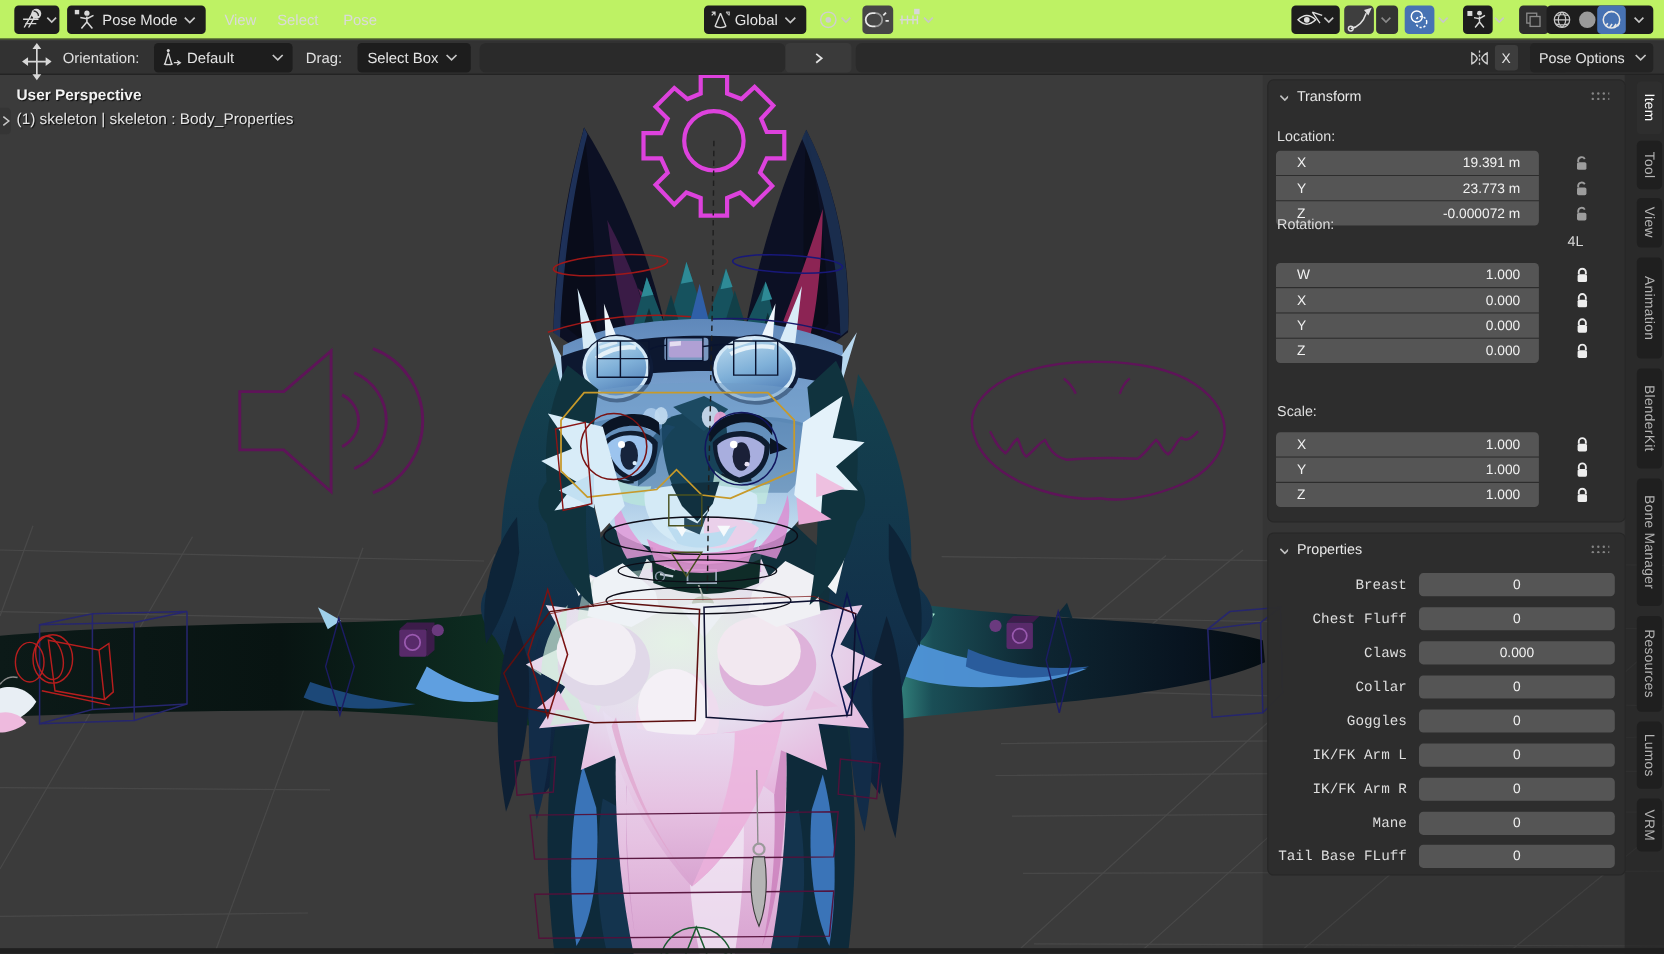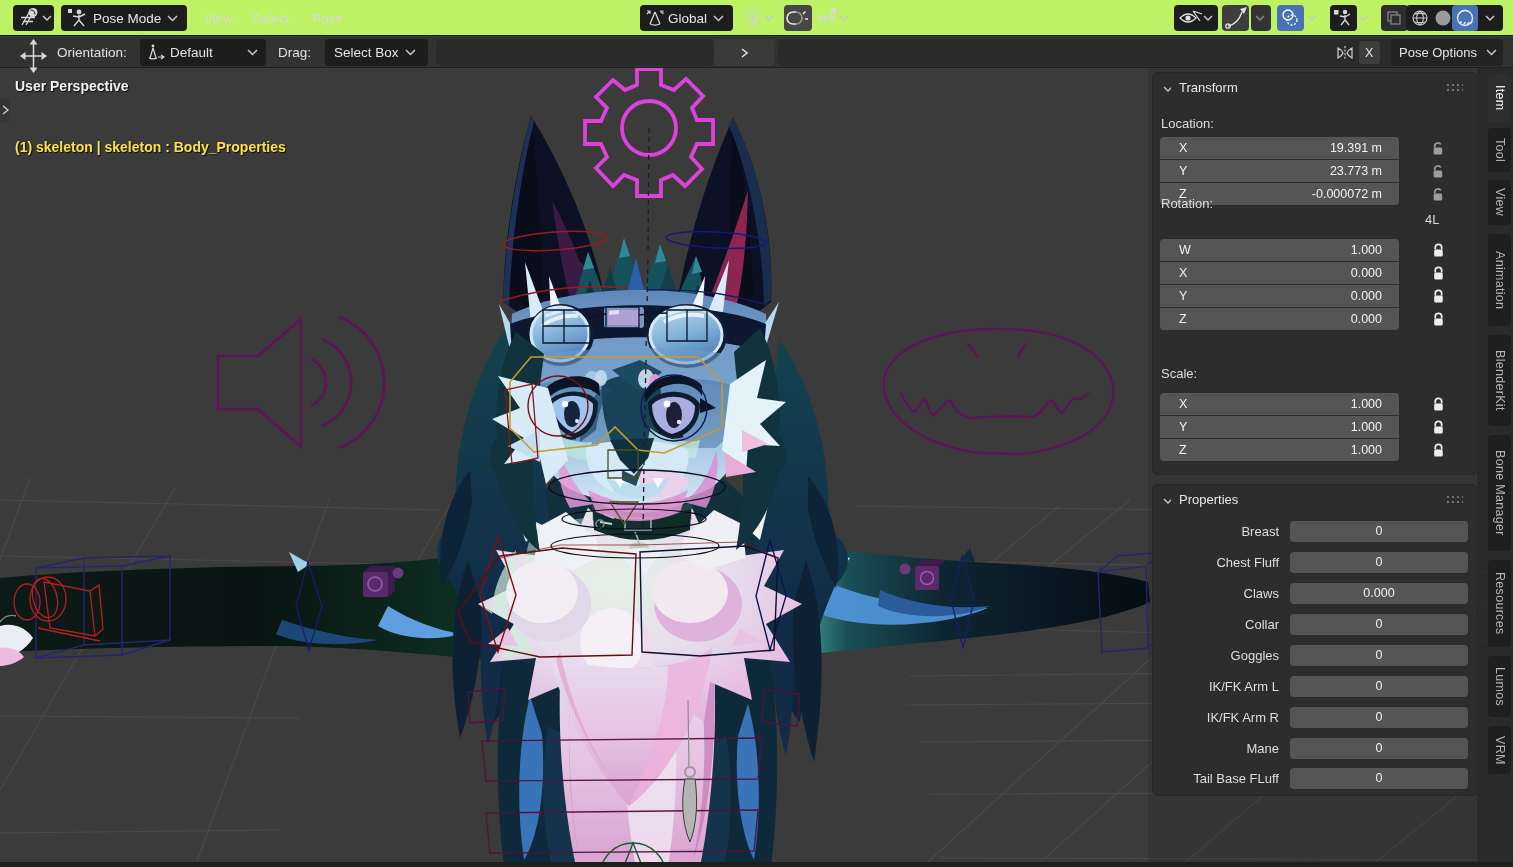--- a/index.html
+++ b/index.html
@@ -28,21 +28,21 @@
   .parrow { position:absolute; left:10px; top:11px; width:8px; height:8px; }
   .dots { position:absolute; right:14px; top:10px; width:17px; height:8px; }
   .seclbl { position:absolute; left:8px; color:#dedede; font-size:13px; }
   .fld { position:absolute; left:7px; width:239px; height:22px; background:#555555; color:#f2f2f2;
     font-size:12.5px; line-height:22px; }
   .fld .ax { position:absolute; left:19px; }
   .fld .val { position:absolute; right:17px; }
   .lock { position:absolute; left:279px; width:14px; height:15px; }
   .pfld { position:absolute; left:137px; width:178px; height:21px; background:#555555; border-radius:4px;
     color:#f2f2f2; font-size:12.5px; line-height:21px; text-align:center; }
-  .plbl { position:absolute; left:0px; width:126px; text-align:right; color:#dedede; font-size:13px; }
+  .plbl { position:absolute; left:0px; width:126px; text-align:right; color:#dedede; font-size:13px;font-family:Liberation Mono, monospace; }
   #botstrip { position:absolute; left:0; top:862px; width:1513px; height:5px; background:#1f1f1f; z-index:25; }
 </style>
 </head>
 <body>
 <svg id="vp" viewBox="0 0 1513 867" xmlns="http://www.w3.org/2000/svg">
   <rect x="0" y="0" width="1513" height="867" fill="#3b3b3b"></rect>
   <defs>
     <linearGradient id="armL" x1="0" y1="0" x2="1" y2="0">
       <stop offset="0" stop-color="#0c1a18"></stop>
         <stop offset="0.5" stop-color="#081412"></stop>
@@ -694,16 +694,16 @@
     <span>Resources</span>
   </div>
 <div class="tab" style="top:656px; height:61px;">
     <span>Lumos</span>
   </div>
 <div class="tab" style="top:726px; height:48px;">
     <span>VRM</span>
   </div>
 
 <div class="abs" style="left:15px; top:78px; z-index:6; color:#f2f2f2; font-size:14px; font-weight:bold; text-shadow:1px 1px 1px rgba(0,0,0,0.8);text-align:center;">User Perspective</div>
-<div class="abs" style="left:15px; top:100px; z-index:6; color:#fde047; font-size:14px; font-weight:bold; text-shadow:1px 1px 1px rgba(0,0,0,0.8);margin-top:39px;">(1) skeleton | skeleton : Body_Properties</div>
+<div class="abs" style="left:15px; top:100px; z-index:6; color:#e5e5e5; font-size:14px; font-weight:normal; text-shadow:1px 1px 1px rgba(0,0,0,0.8);">(1) skeleton | skeleton : Body_Properties</div>
 <div class="abs" style="left:0px; top:98px; z-index:6; width:10px; height:24px; background:#353535; border-radius:0 4px 4px 0;"><svg width="11" height="24">
       <path d="M3 8 l5 4 l-5 4" stroke="#c8c8c8" stroke-width="1.4" fill="none"></path>
     </svg></div>
 
 </body></html>

